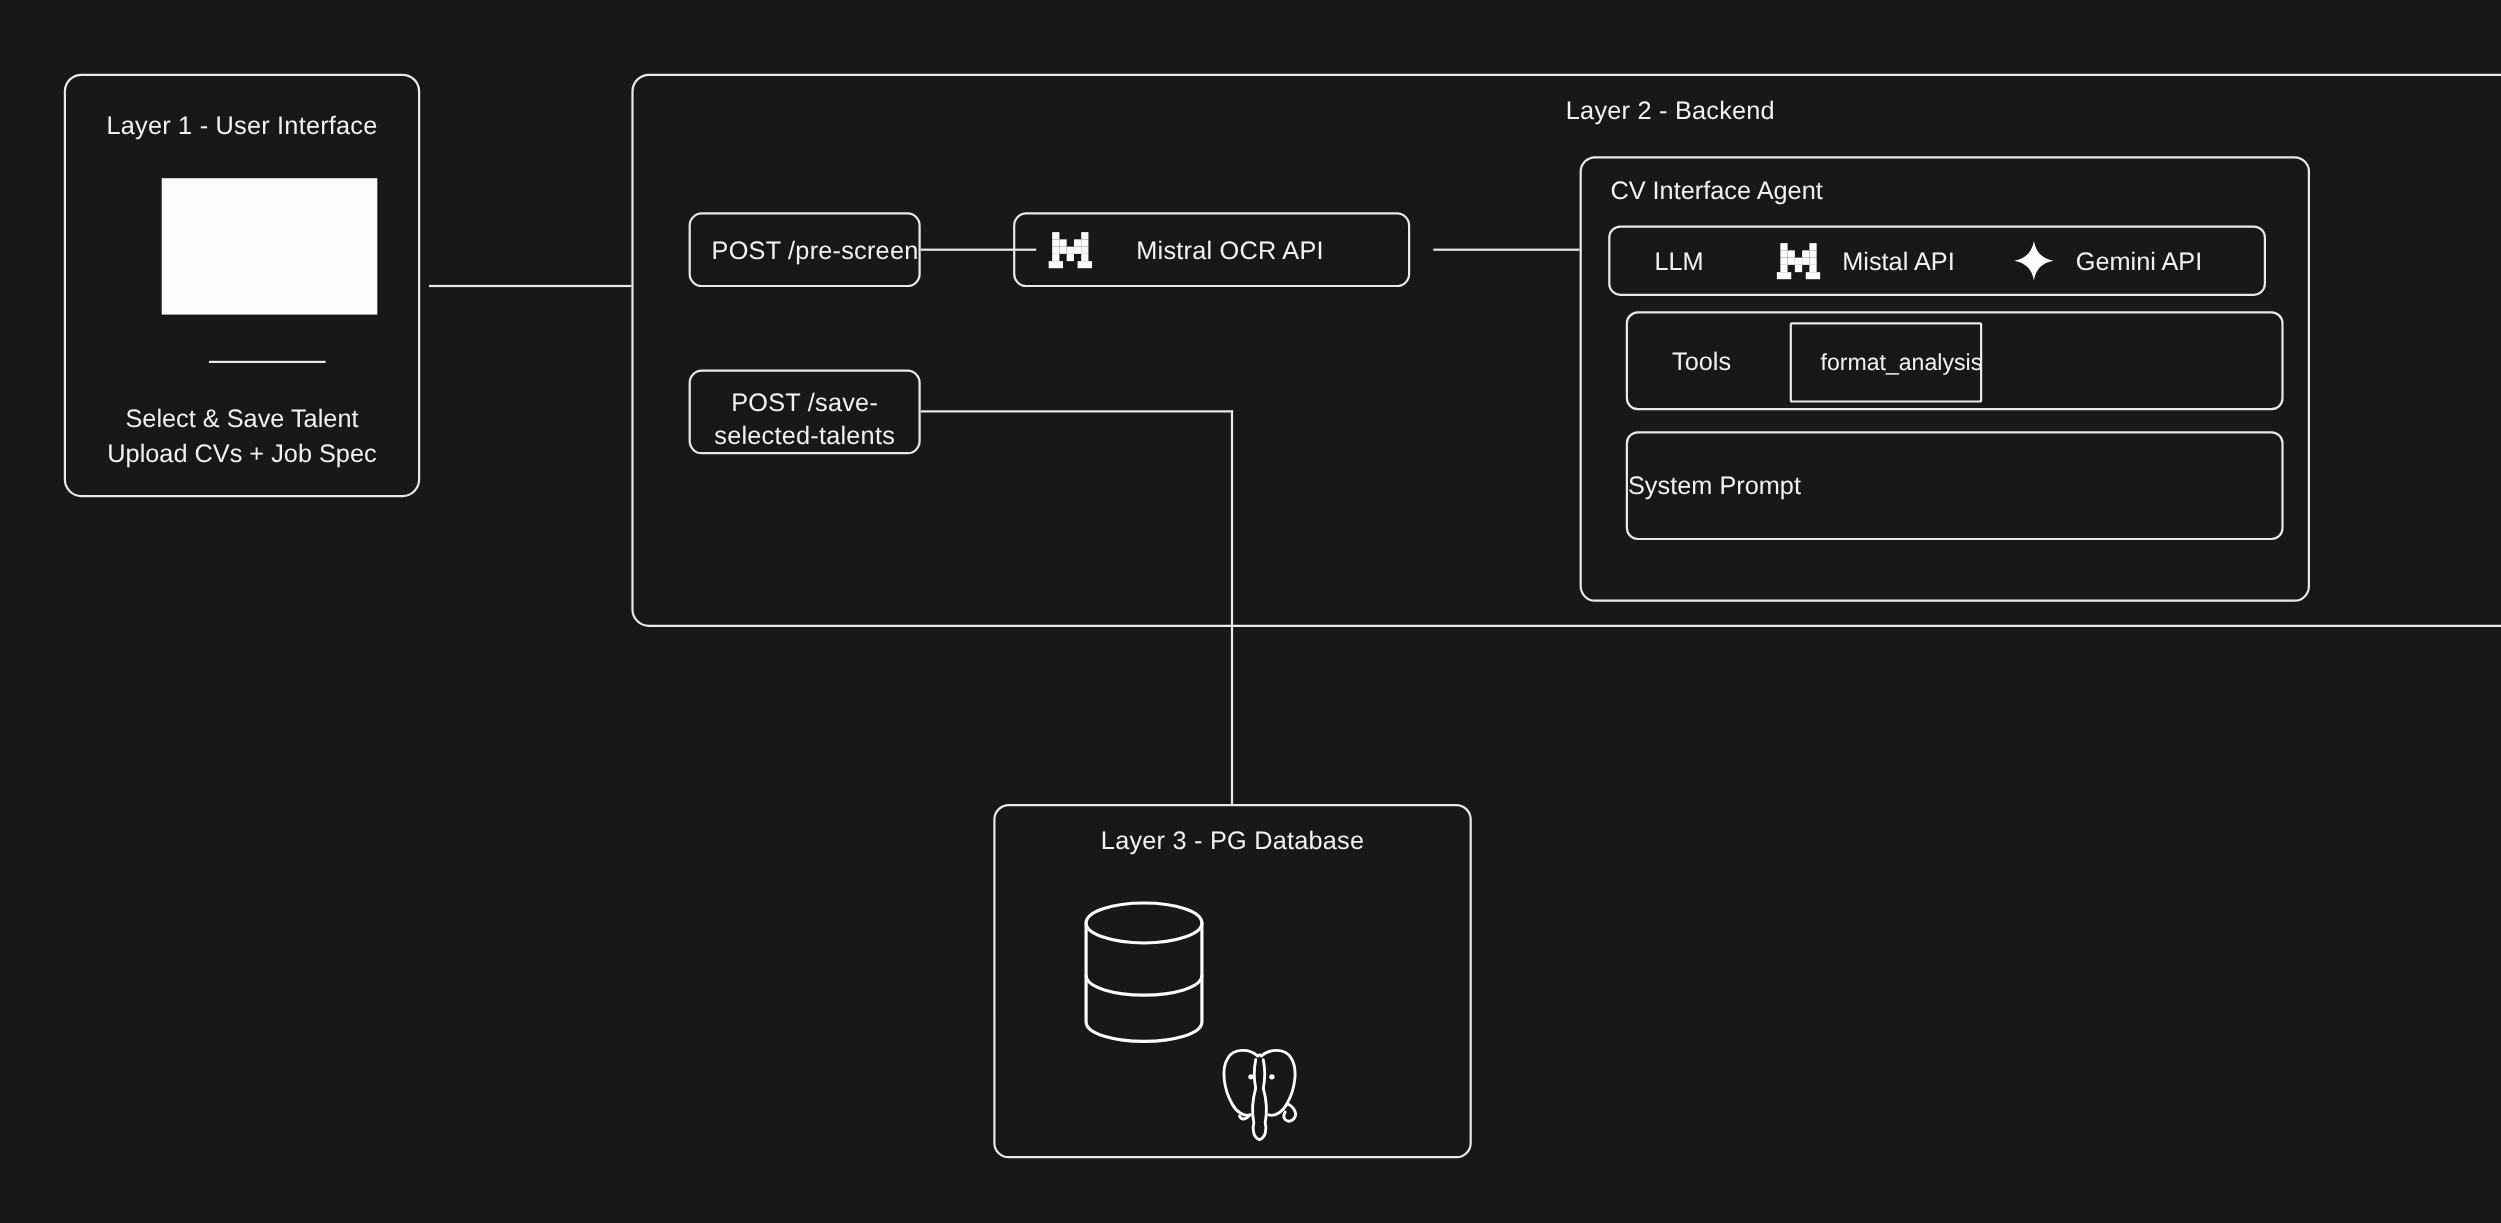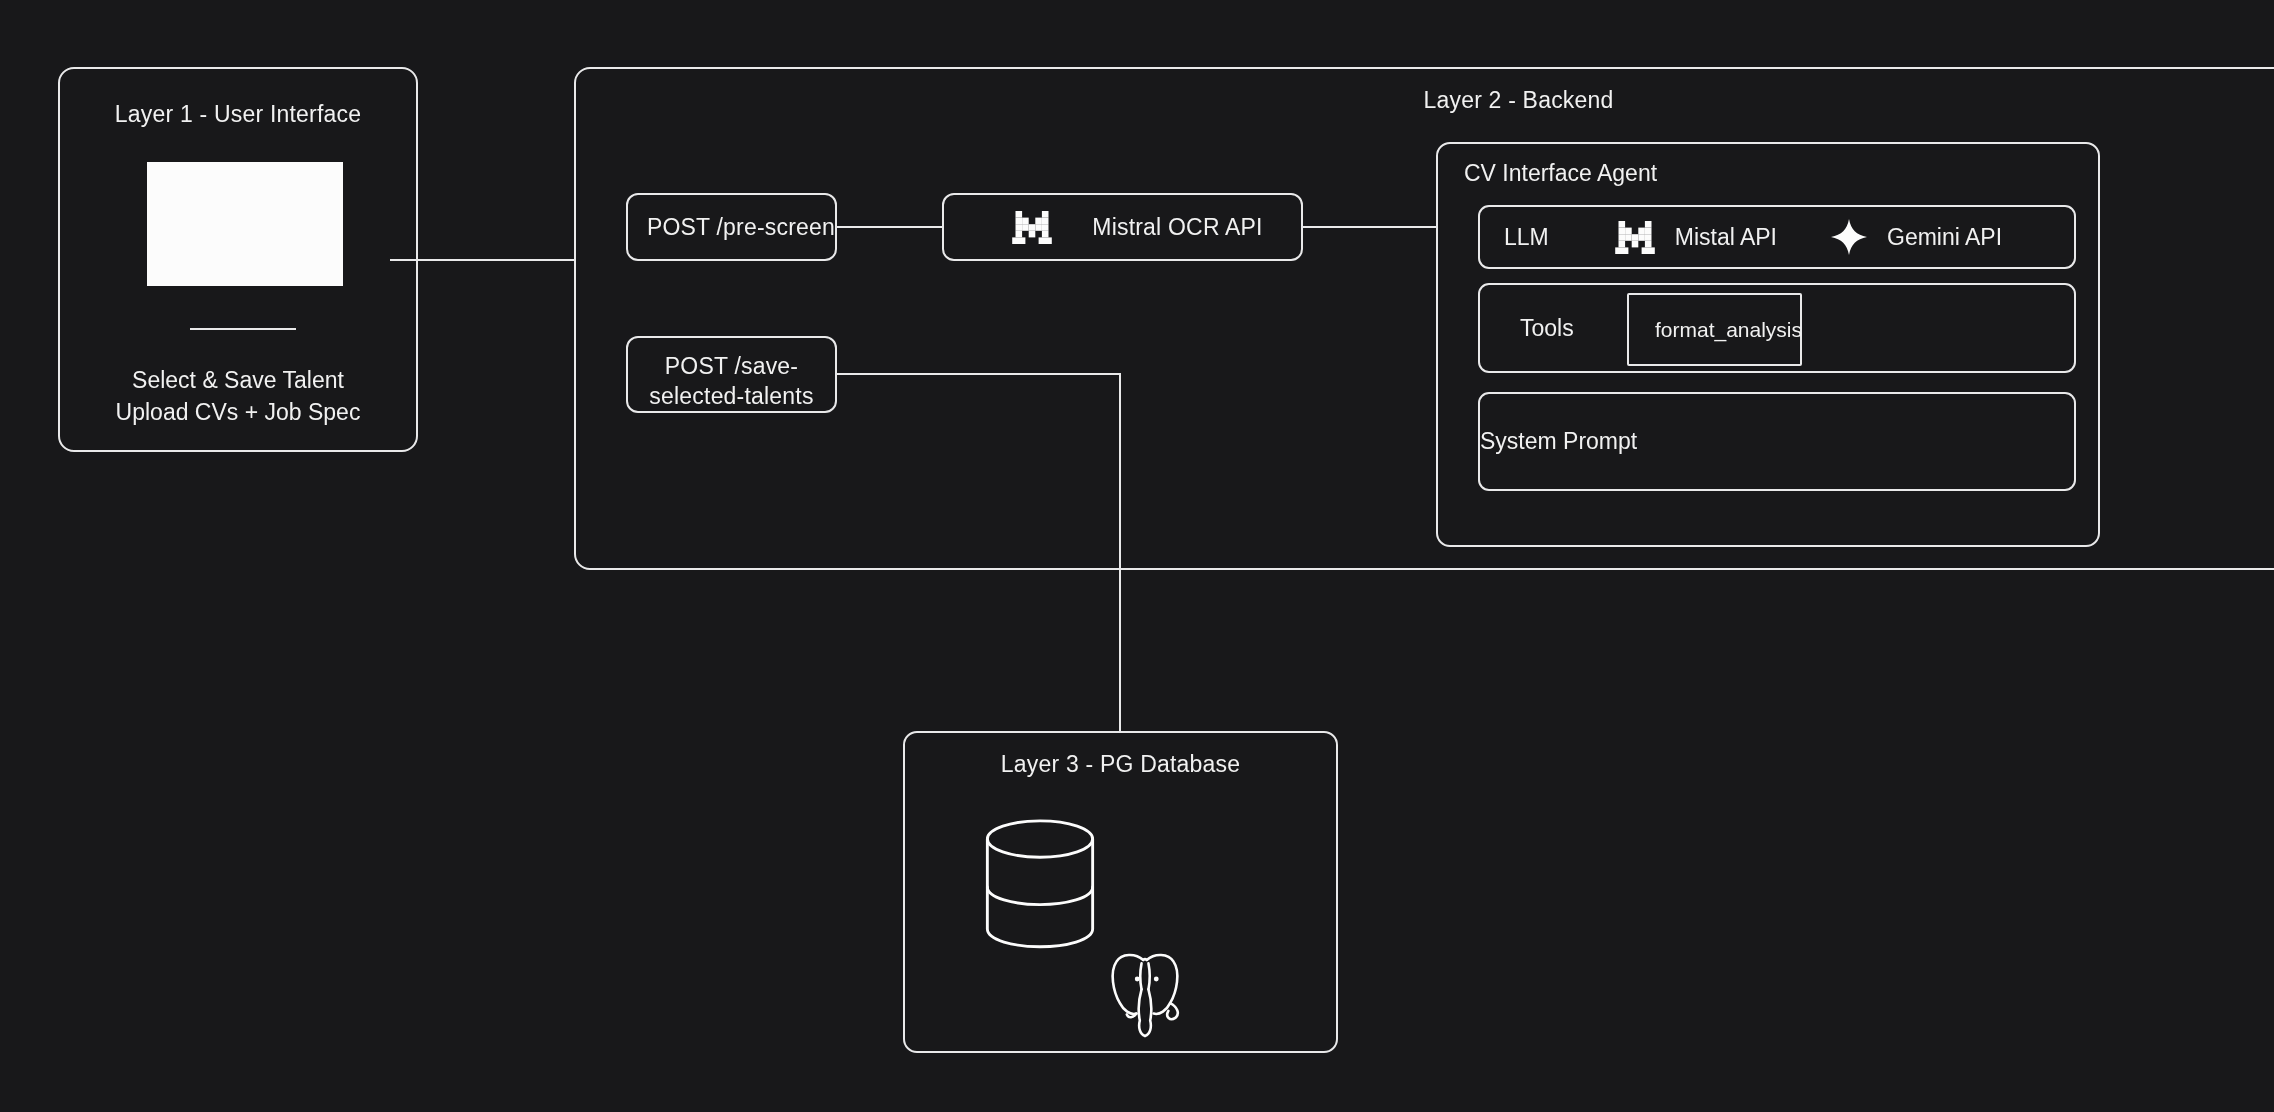--- a/index.html
+++ b/index.html
@@ -65,21 +65,21 @@
     left:26px; top:16px;
     font-size:23px;
   }
   .lbl{font-size:23px;}
 </style>
 </head>
 <body>
 
 <div id="canvas">
 
-  <div class="box" style="left:58px;top:67px;width:360px;height:385px;">
+  <div class="box" style="left:58px;top:67px;width:324px;height:385px;">
     <div class="title-center" style="top:32px;">Layer 1 - User Interface</div>
     <div class="white-screen" style="left:87px;top:93px;width:196px;height:124px;"></div>
     <div class="line" style="left:130px;top:259px;width:106px;height:2px;"></div>
     <div class="captions" style="bottom:22px;">
       <div>Select &amp; Save Talent</div>
       <div>Upload CVs + Job Spec</div>
     </div>
   </div>
 
   <div class="line" style="left:390px;top:259px;width:184px;height:2px;"></div>
@@ -87,21 +87,21 @@
   <div class="box" style="left:574px;top:67px;width:1889px;height:503px;">
     <div class="title-center" style="top:18px;">Layer 2 - Backend</div>
   </div>
 
   <div class="node" style="left:626px;top:193px;width:211px;height:68px;">
     <span>POST /pre-screen</span>
   </div>
 
   <div class="line" style="left:837px;top:226px;width:105px;height:2px;"></div>
 
-  <div class="node" style="left:942px;top:193px;width:361px;height:68px;justify-content:center;padding-left:30px;gap:40px;">
+  <div class="node" style="left:921px;top:193px;width:361px;height:68px;justify-content:flex-start;padding-left:30px;gap:40px;">
     <svg class="icon-svg" width="40" height="33" viewBox="0 0 48 40">
       <g fill="#fcfcfc">
         <rect x="4" y="0" width="8" height="8"></rect>
           <rect x="36" y="0" width="8" height="8"></rect>
         <rect x="4" y="8" width="8" height="8"></rect>
           <rect x="12" y="8" width="8" height="8"></rect>
         <rect x="28" y="8" width="8" height="8"></rect>
           <rect x="36" y="8" width="8" height="8"></rect>
         <rect x="4" y="16" width="8" height="8"></rect>
           <rect x="12" y="16" width="8" height="8"></rect>
@@ -116,21 +116,21 @@
       </g>
     </svg>
     <span>Mistral OCR API</span>
   </div>
 
   <div class="line" style="left:1303px;top:226px;width:133px;height:2px;"></div>
 
   <div class="box" style="left:1436px;top:142px;width:664px;height:405px;border-radius:14px;">
     <div class="cv-title">CV Interface Agent</div>
 
-    <div class="row" style="left:40px;top:61px;width:598px;height:64px;padding-left:24px;">
+    <div class="row" style="left:24px;top:61px;width:598px;height:64px;padding-left:40px;">
       <span class="lbl">LLM</span>
       <svg class="icon-svg" width="40" height="33" viewBox="0 0 48 40" style="margin-left:66px;">
         <g fill="#fcfcfc">
           <rect x="4" y="0" width="8" height="8"></rect>
             <rect x="36" y="0" width="8" height="8"></rect>
           <rect x="4" y="8" width="8" height="8"></rect>
             <rect x="12" y="8" width="8" height="8"></rect>
           <rect x="28" y="8" width="8" height="8"></rect>
             <rect x="36" y="8" width="8" height="8"></rect>
           <rect x="4" y="16" width="8" height="8"></rect>

